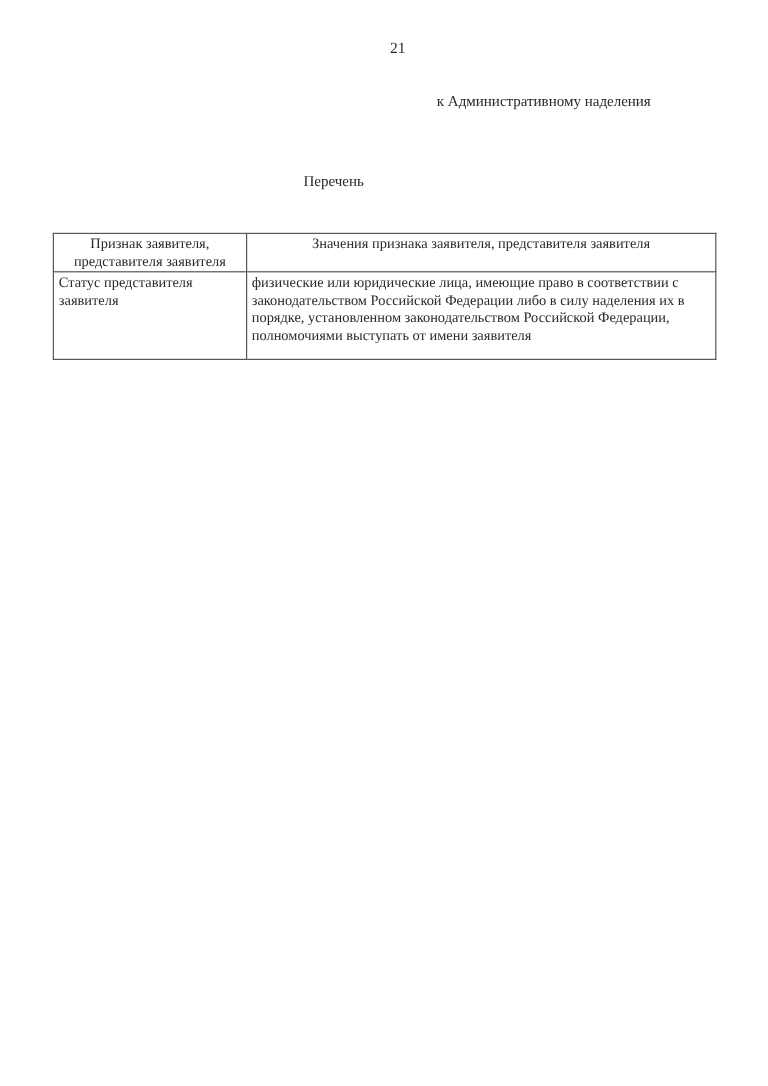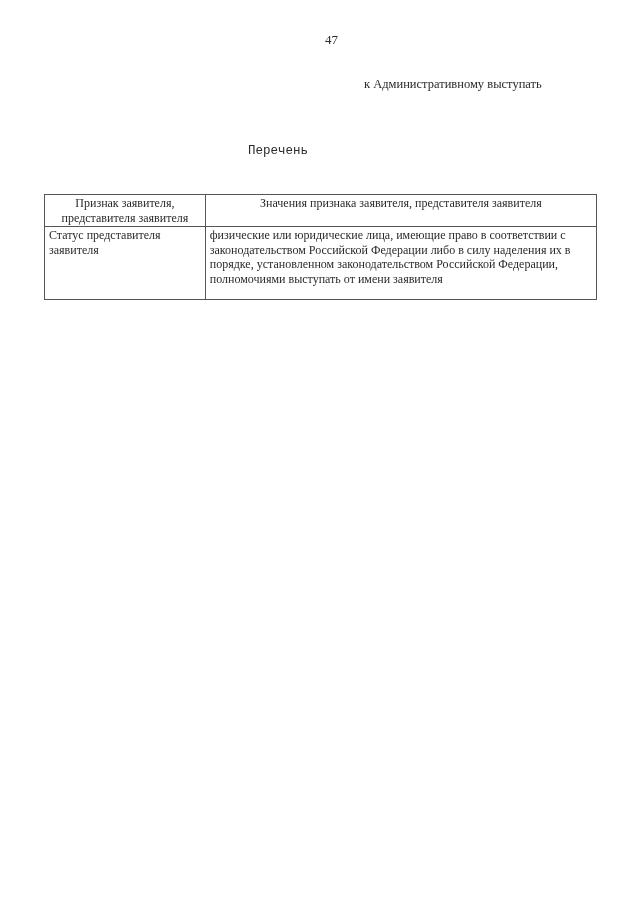--- a/index.html
+++ b/index.html
@@ -29,21 +29,20 @@
       line-height: 15px;
     }
     .title-block {
       position: absolute;
       left: 0;
       width: 556px;
       top: 144px;
       text-align: center;
       font-size: 12.5px;
       line-height: 15px;
-      font-family: Liberation Mono, monospace;
     }
     table.attr-table {
       position: absolute;
       left: 44px;
       top: 194px;
       width: 553px;
       border-collapse: collapse;
       font-size: 12px;
       line-height: 14.5px;
     }
@@ -60,24 +59,24 @@
     }
     table.attr-table col.c1 { width: 161px; }
     table.attr-table col.c2 { width: 392px; }
     .h-row th { height: 29px; margin-left: 22px; }
     .r1 td { height: 29px; }
     .r2 td { height: 70px; margin-left: 14px; }
   </style>
 </head>
 <body>
 
-<div class="page-number">47</div>
+<div class="page-number">21</div>
 
 <div class="appendix">
-  <div>к Административному выступать</div>
+  <div>к Административному наделения</div>
 </div>
 
 <div class="title-block">
   <div>Перечень</div>
 </div>
 
 <table class="attr-table">
   <colgroup>
     <col class="c1">
     <col class="c2">

